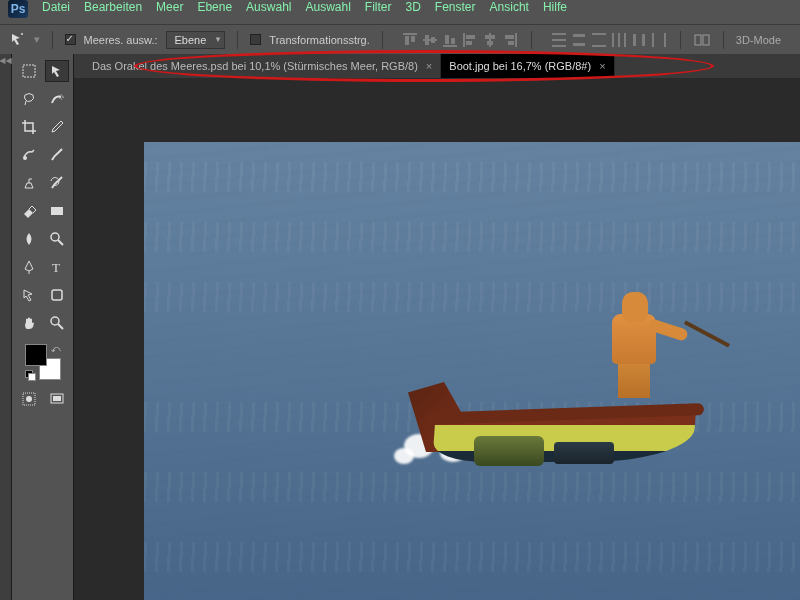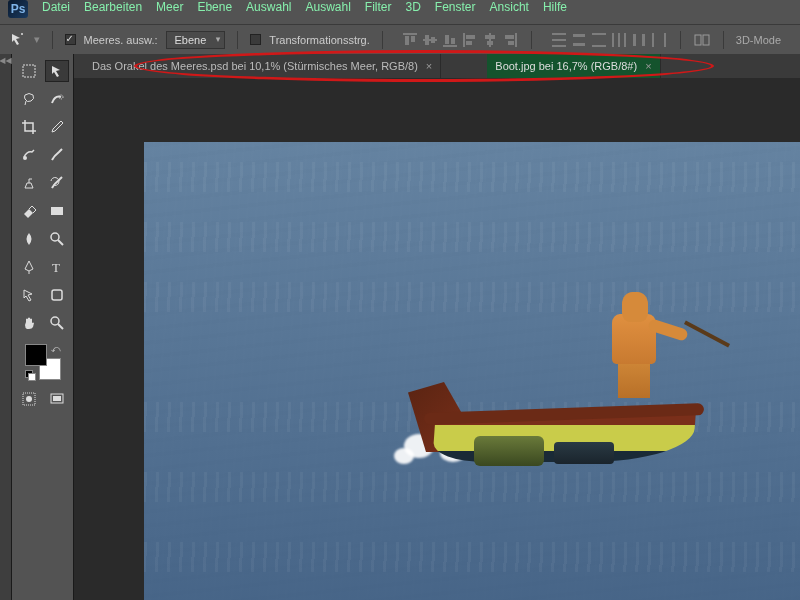--- a/index.html
+++ b/index.html
@@ -32,23 +32,23 @@
   .tool svg { width: 16px; height: 16px; }
   .color-swatches { position: relative; width: 36px; height: 36px; margin: 4px auto 2px; }
   .swatch-fg { position: absolute; top: 0; left: 0; width: 22px; height: 22px; background: #000; border: 1px solid #888; z-index: 2; }
   .swatch-bg { position: absolute; bottom: 0; right: 0; width: 22px; height: 22px; background: #fff; border: 1px solid #888; }
   .swatch-swap { position: absolute; top: 0; right: 0; font-size: 9px; color: #ccc; }
   .swatch-mini { position: absolute; bottom: 0; left: 0; width: 10px; height: 10px; }
   .swatch-mini::before { content:""; position:absolute; width:6px; height:6px; background:#000; border:1px solid #888; }
   .swatch-mini::after { content:""; position:absolute; width:6px; height:6px; background:#fff; border:1px solid #888; top:3px; left:3px; }
   
   .canvas-area { flex: 1; background: #2a2a2a; position: relative; }
-  .doc-tabs { height: 24px; background: #3a3a3a; display: flex; align-items: stretch; padding-left: 10px; position: relative; gap: 46px; }
+  .doc-tabs { height: 24px; background: #3a3a3a; display: flex; align-items: stretch; padding-left: 10px; position: relative; }
   .doc-tab { display: flex; align-items: center; padding: 0 8px; font-size: 11px; color: #bbb; gap: 8px; border-right: 1px solid #2a2a2a; cursor: default; }
-  .doc-tab.active { background: #14532d; color: #ddd; }
+  .doc-tab.active { background: #000000; color: #ddd; }
   .tab-close { font-size: 11px; color: #999; }
   
   .annotation { position: absolute; top: -4px; left: 60px; width: 580px; height: 32px; border: 3px solid #d01818; border-radius: 50%; pointer-events: none; z-index: 10; }
   
   .canvas-wrap { position: absolute; top: 24px; left: 0; right: 0; bottom: 0; overflow: hidden; }
   .canvas { position: absolute; top: 64px; left: 70px; width: 656px; height: 458px; background: linear-gradient(180deg, #6b8aa8 0%, #5c7a96 100%); overflow: hidden; }
   
   
   .water { position: absolute; inset: 0; background:
     linear-gradient(180deg, rgba(100,130,160,0.9), rgba(70,100,135,0.95)),

